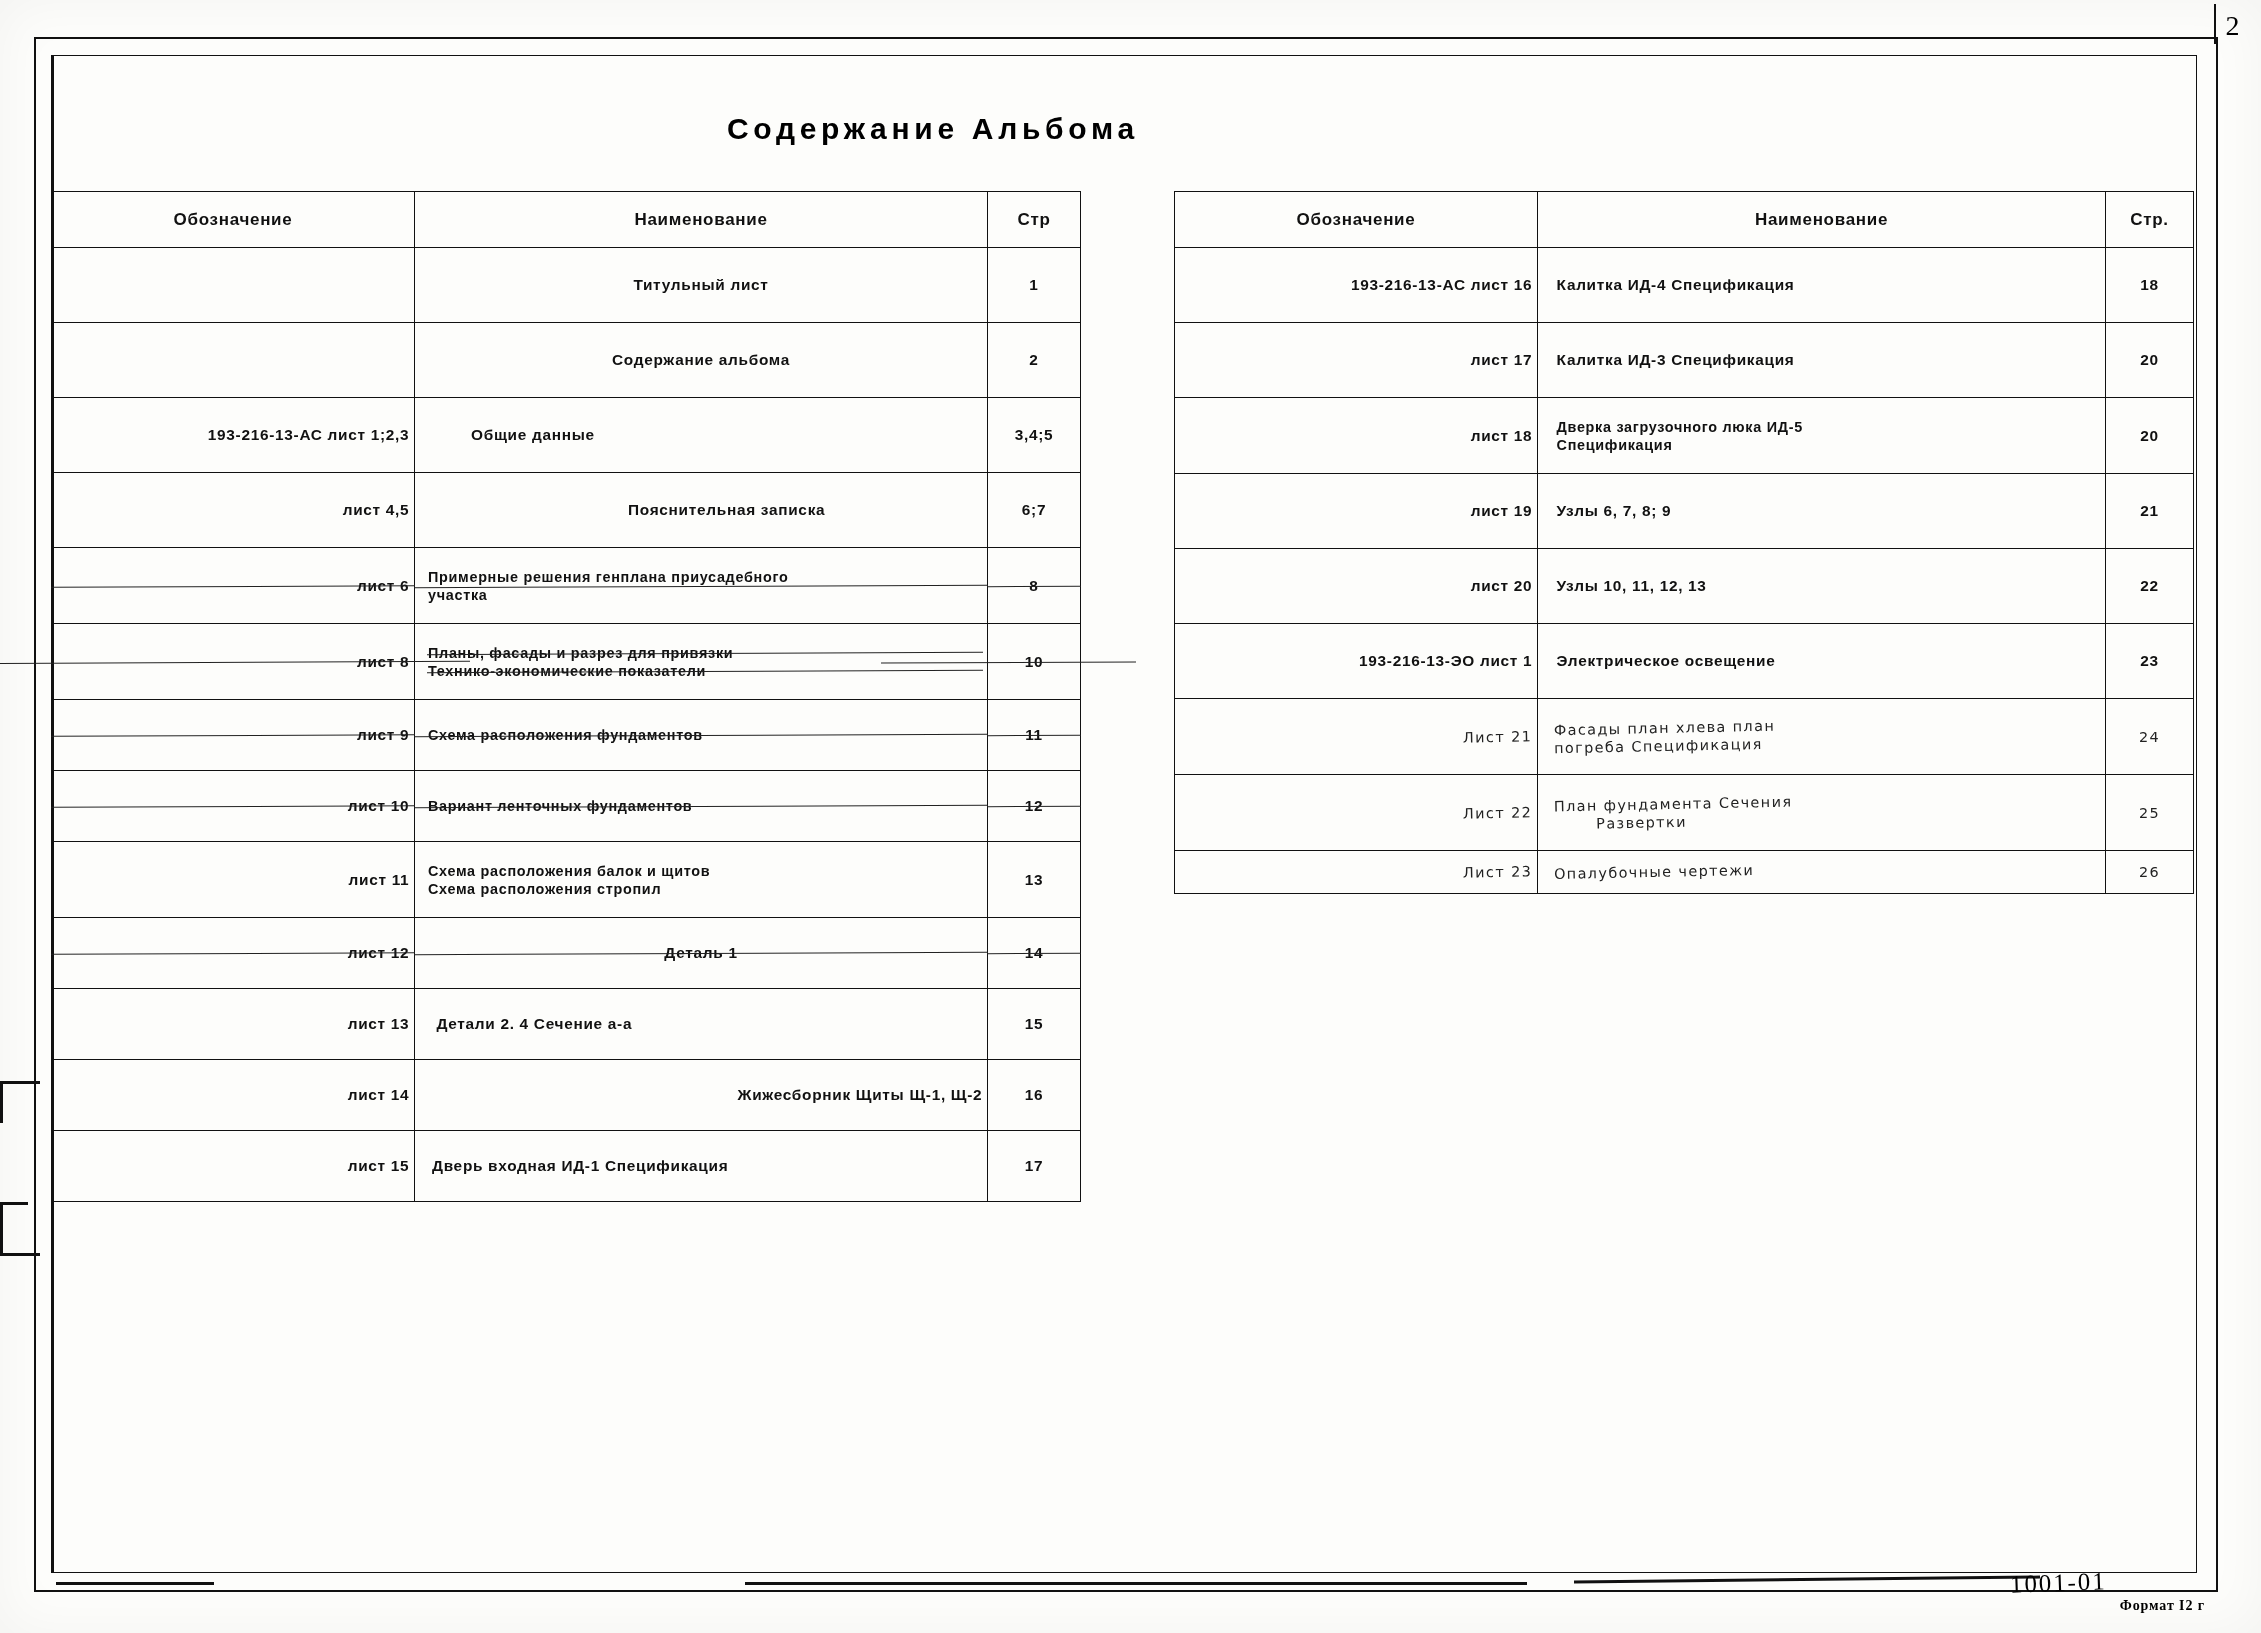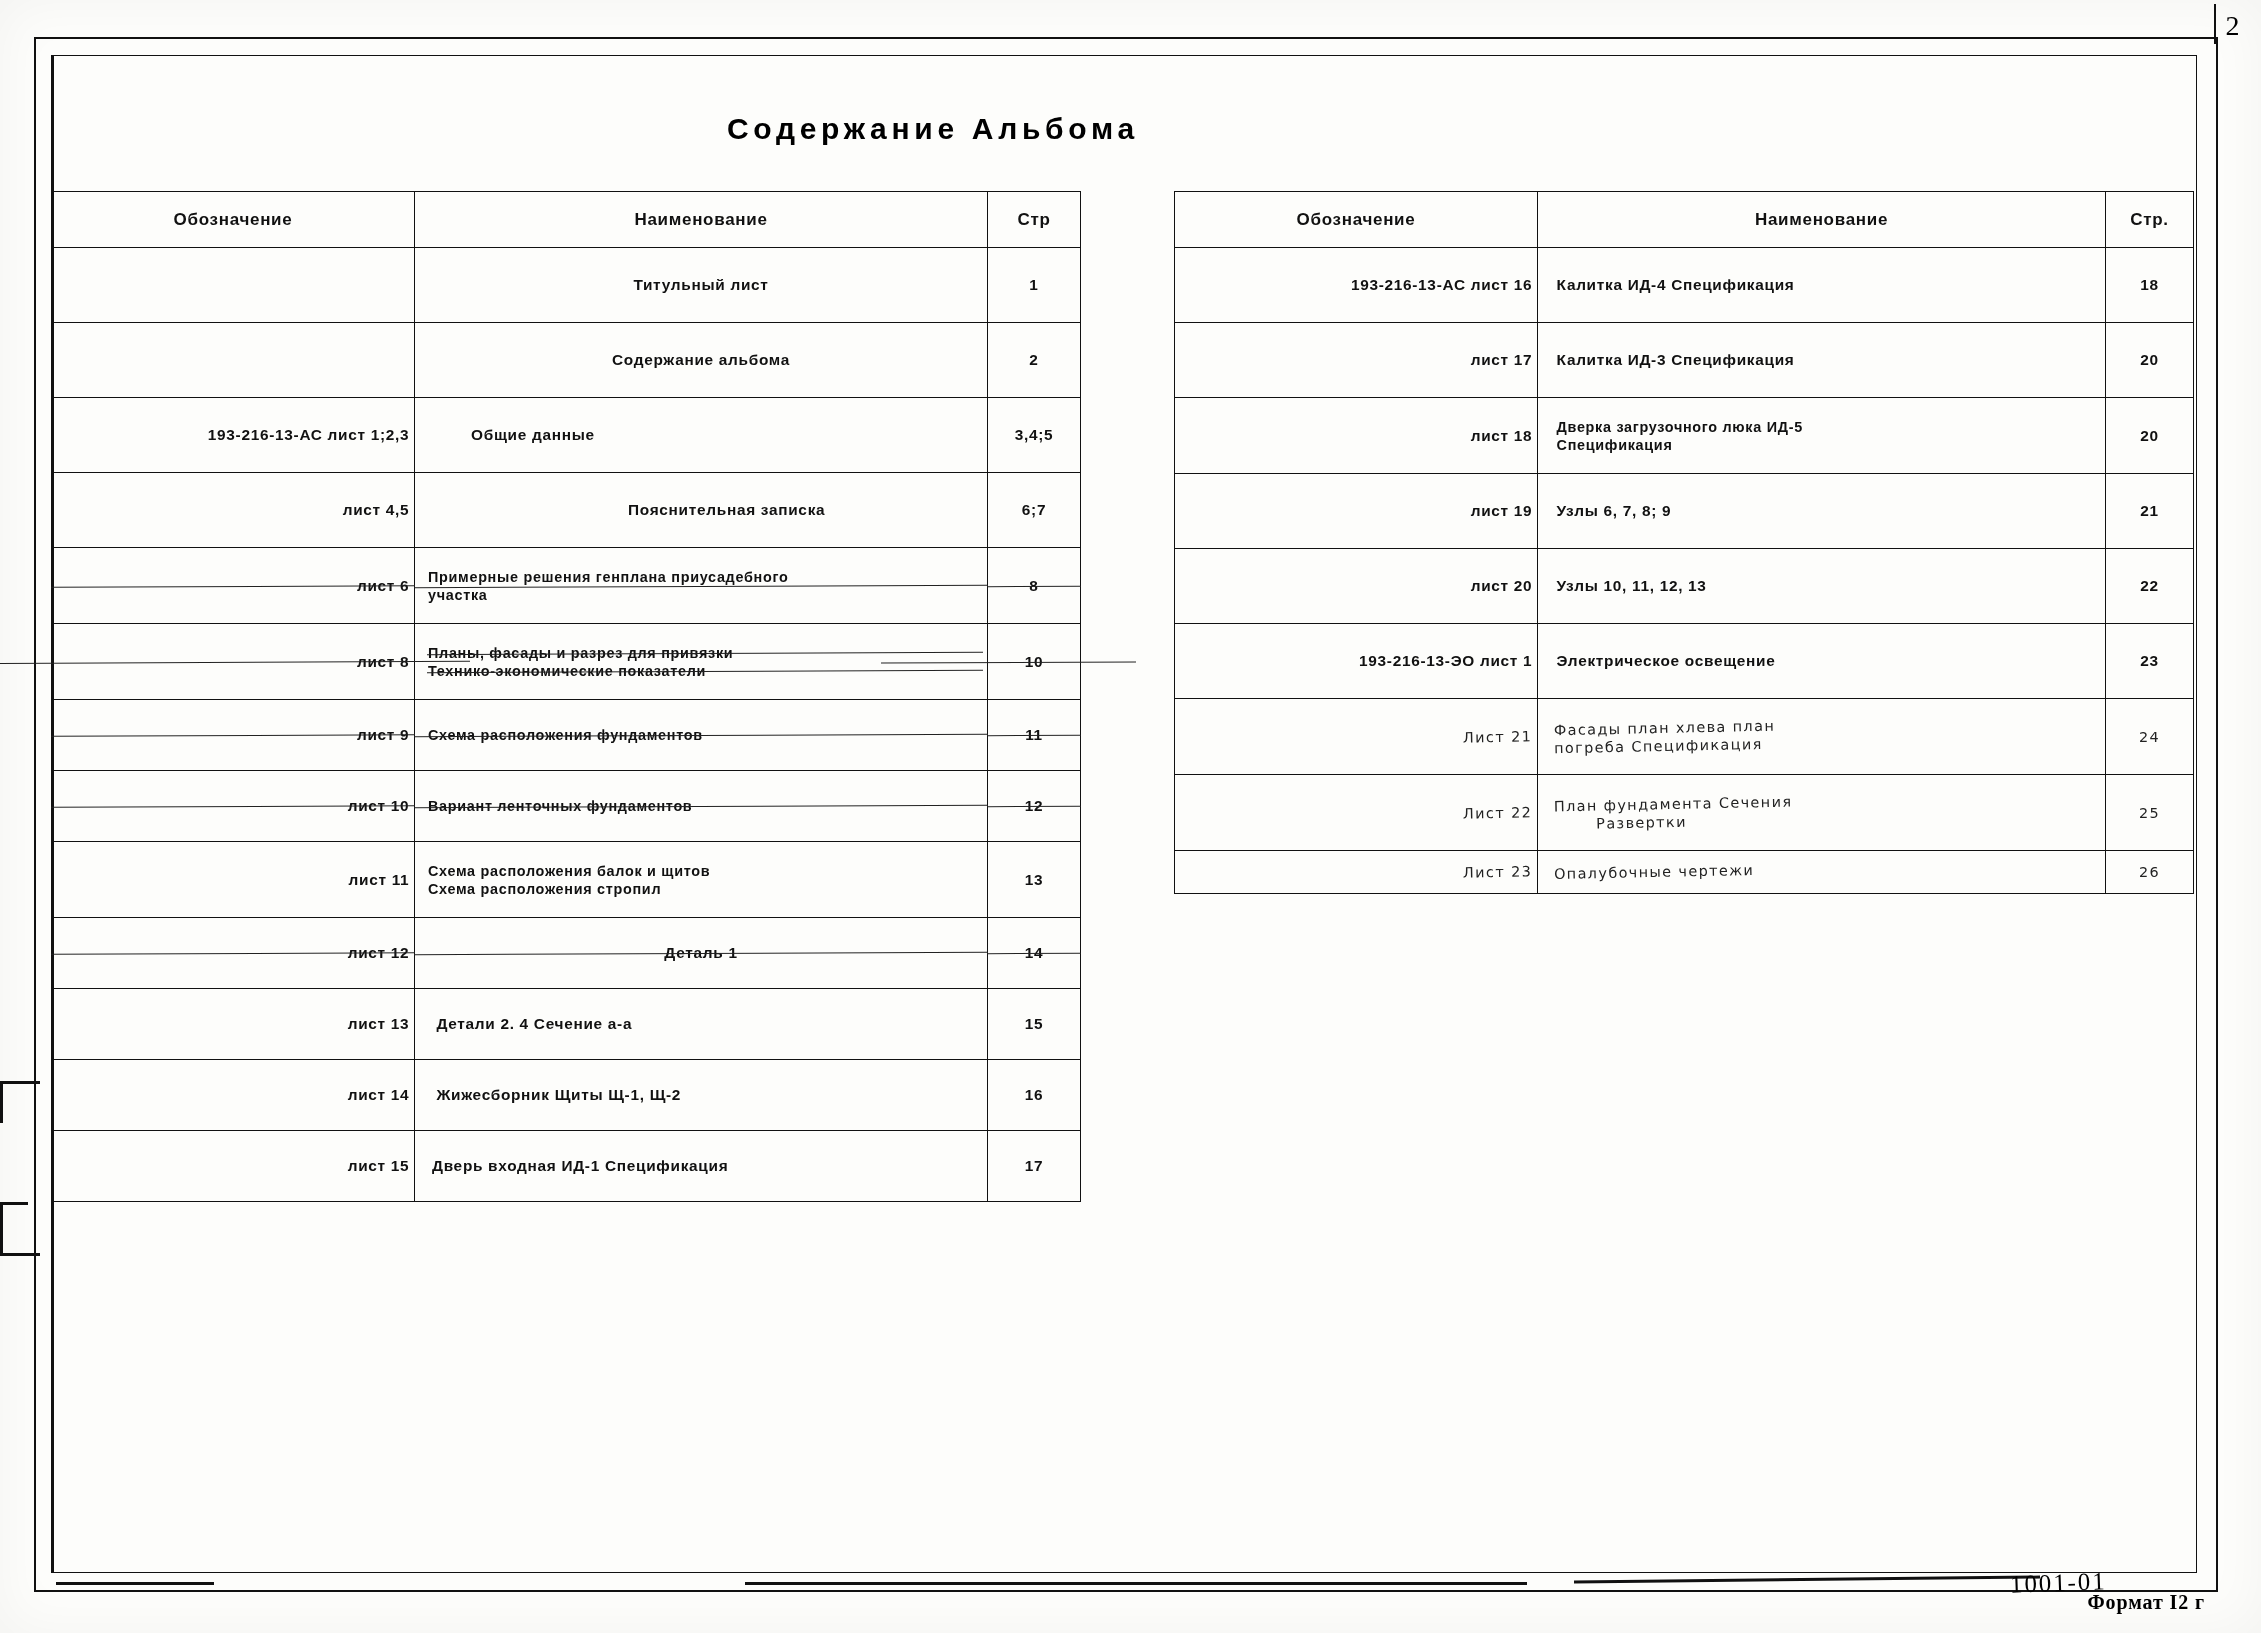--- a/index.html
+++ b/index.html
@@ -166,21 +166,21 @@
     font-family: "Liberation Serif", serif;
     font-size: 25px;
     letter-spacing: 1.9px;
     transform: rotate(-2deg);
   }
   .format-mark {
     position: absolute;
     right: 56px;
     bottom: 18.6px;
     font-family: "Liberation Serif", serif;
-    font-size: 20px;
+    font-size: 14px;
     font-weight: bold;
     letter-spacing: 0.9px;
   }
 
   
   .edge-shade {
     position: absolute;
     left: 0; top: 0;
     width: 2261px; height: 1633px;
     pointer-events: none;
@@ -294,21 +294,21 @@
       </tr>
 
       <tr class="row-std">
         <td class="c-desig">лист 13</td>
         <td class="c-name" style="text-align:left; padding-left:21.4px">Детали 2. 4  Сечение а-а</td>
         <td class="c-page">15</td>
       </tr>
 
       <tr class="row-std">
         <td class="c-desig">лист 14</td>
-        <td class="c-name" style="text-align:left; padding-left:21.4px">Жижесборник  Щиты Щ-1, Щ-2</td>
+        <td class="c-name" style="text-align:right; padding-left:21.4px">Жижесборник  Щиты Щ-1, Щ-2</td>
         <td class="c-page">16</td>
       </tr>
 
       <tr class="row-std">
         <td class="c-desig">лист 15</td>
         <td class="c-name" style="text-align:left; padding-left:17px">Дверь входная ИД-1  Спецификация</td>
         <td class="c-page">17</td>
       </tr>
     </tbody>
   </table>

